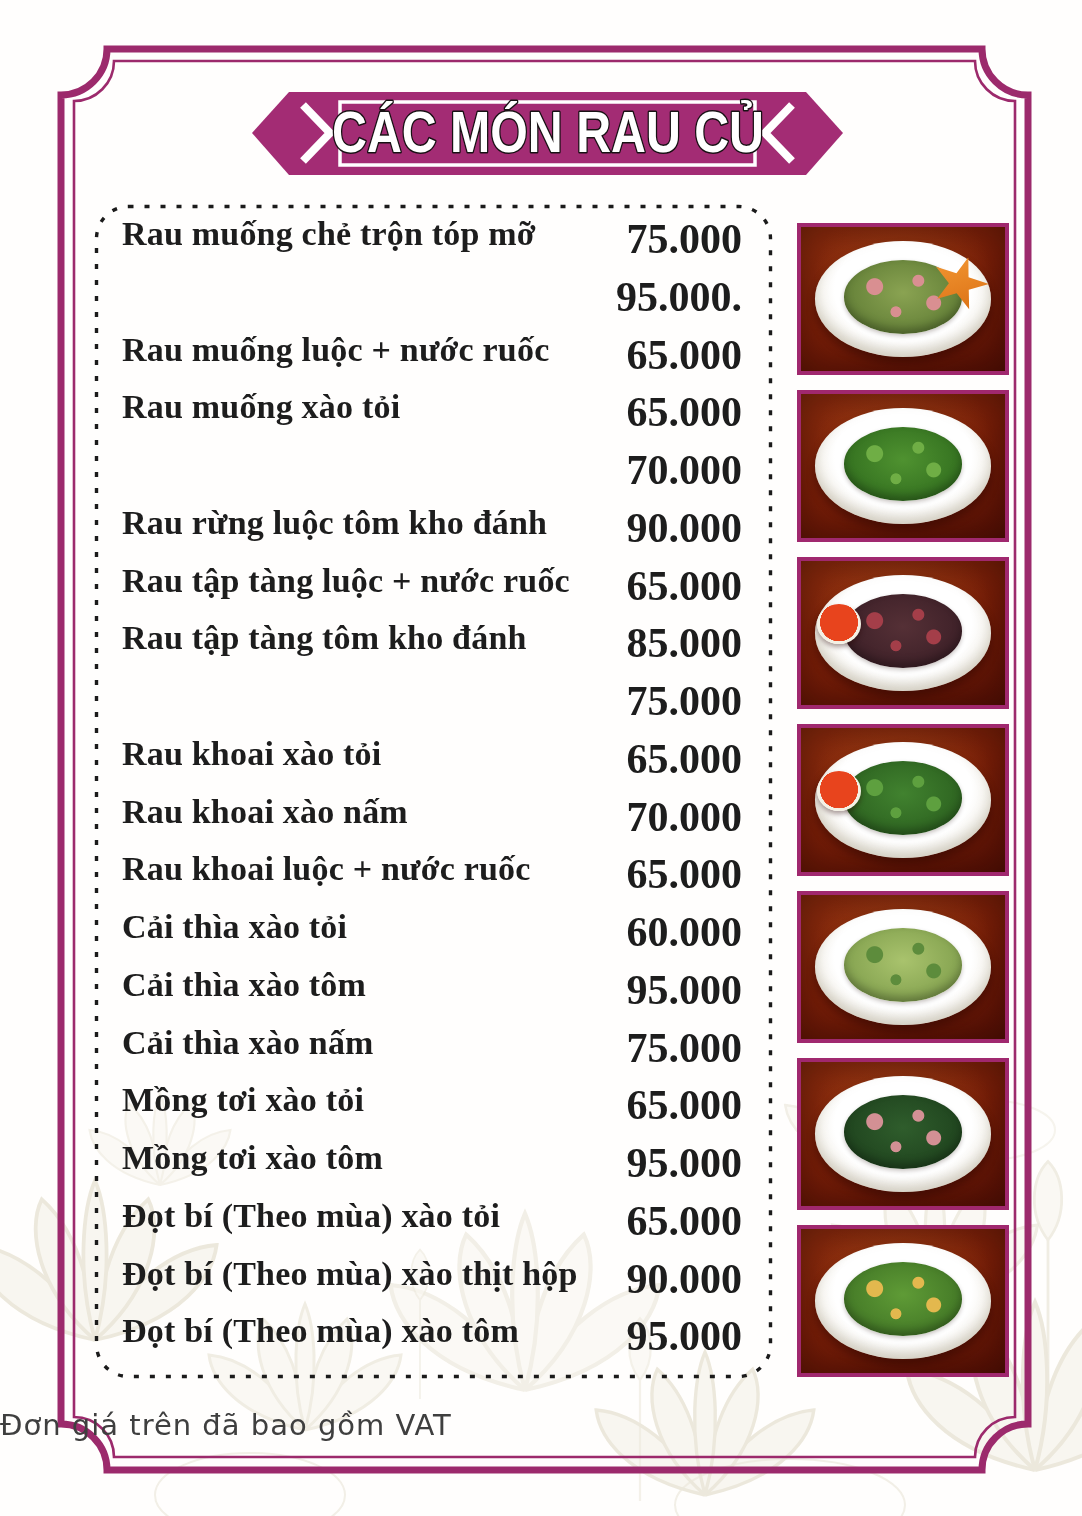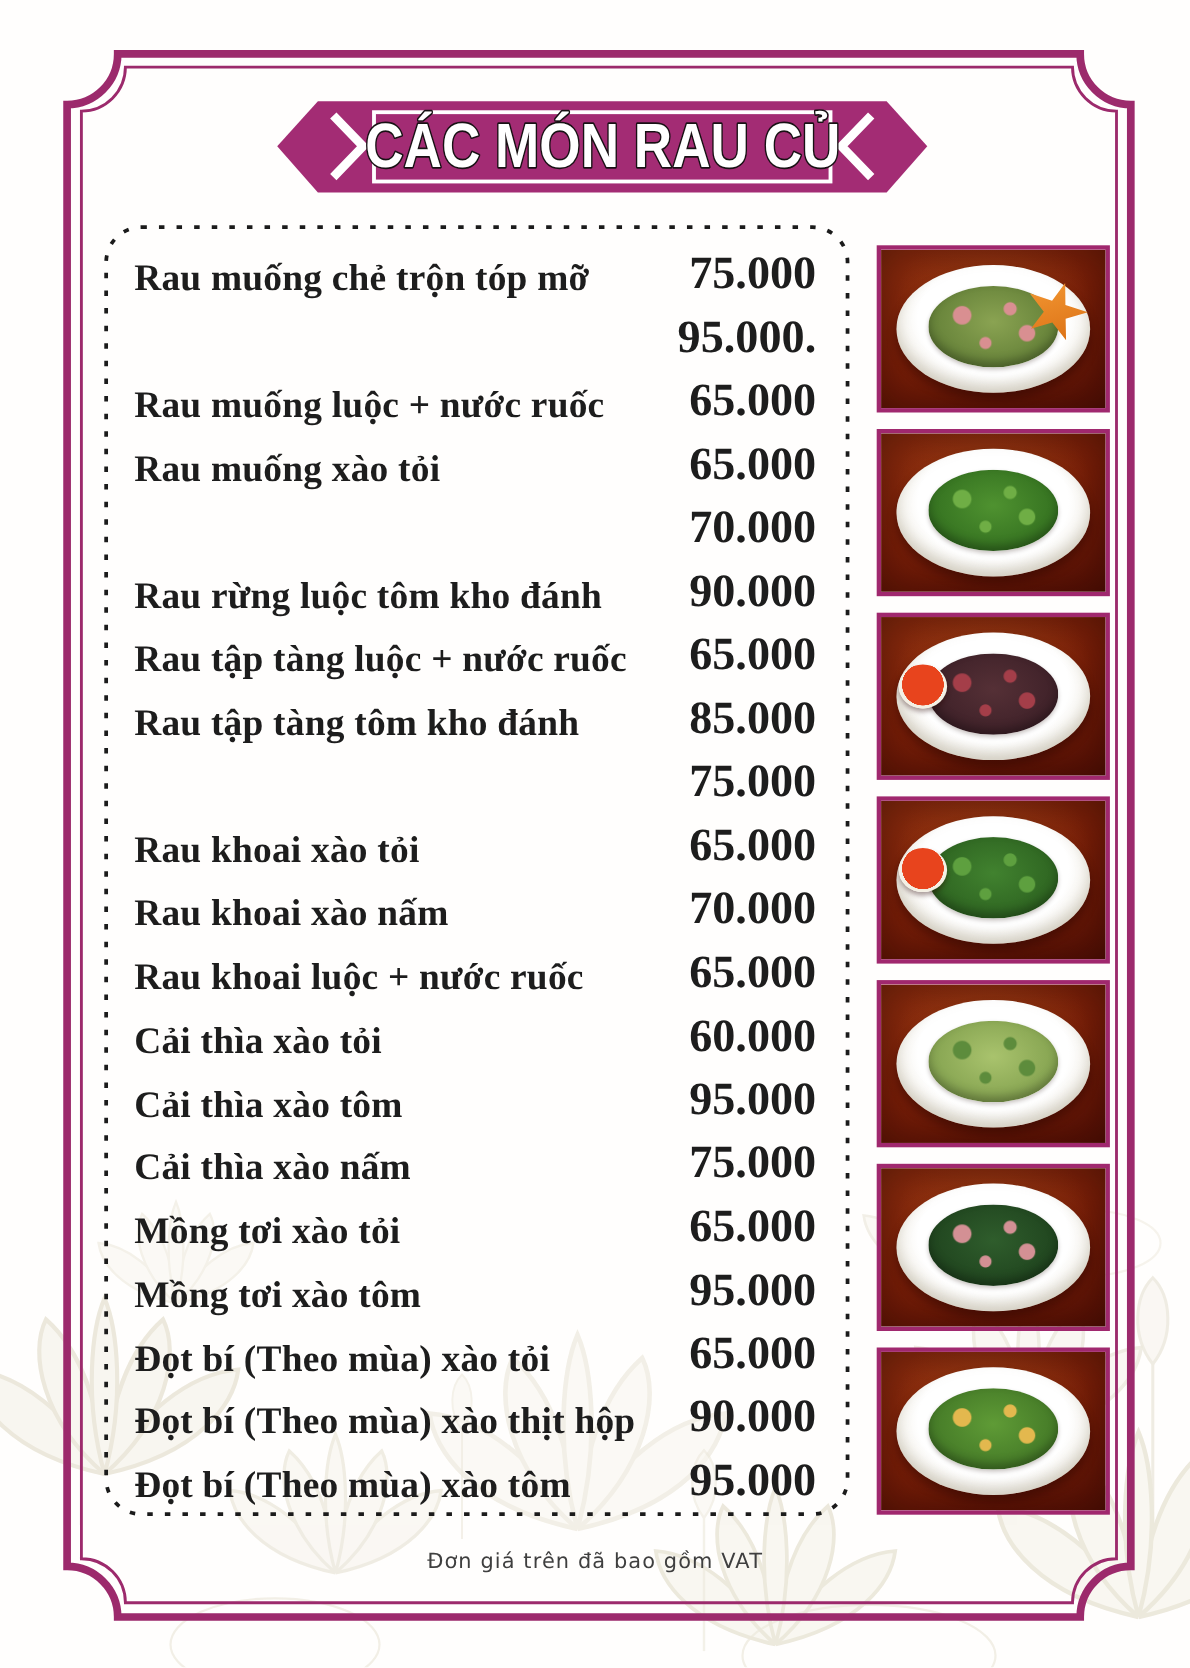--- a/index.html
+++ b/index.html
@@ -13,21 +13,21 @@
   
   #frame-svg{position:absolute;inset:0;z-index:1;pointer-events:none;}
   
   #banner-svg{position:absolute;left:0;top:0;width:1082px;height:210px;z-index:3;}
   
   #menu-list{
     position:absolute;left:95px;top:205px;width:677px;height:1173px;
     box-sizing:border-box;padding:10px 30px 8px 27px;
     display:flex;flex-direction:column;z-index:2;
   }
-  .menu-row{flex:1;display:flex;align-items:flex-end;}
+  .menu-row{flex:1;display:flex;align-items:flex-start;}
   .dish{
     font-family:"Liberation Serif", serif;font-weight:700;
     font-size:34px;color:var(--menu-text,#1d1d1d);letter-spacing:.2px;white-space:nowrap;
   }
   .price{
     margin-left:auto;font-family:"Liberation Serif", serif;font-weight:700;
     font-size:42px;color:var(--menu-text,#1d1d1d);white-space:nowrap;
   }
   
   #photo-column{
@@ -66,23 +66,23 @@
     box-shadow:0 3px 5px rgba(40,5,0,.4);
   }
   .garnish{
     position:absolute;right:8%;top:20%;width:58px;height:54px;
     background:linear-gradient(145deg,#f59b36,#d96d12);
     clip-path:polygon(50% 0%,61% 35%,98% 35%,68% 57%,79% 91%,50% 70%,21% 91%,32% 57%,2% 35%,39% 35%);
     transform:rotate(18deg);
   }
   
   #footer-note{
-    position:absolute;left:0;top:1408px;width:1082px;text-align:center;z-index:2;
+    position:absolute;left:0;top:1408px;width:1082px;z-index:2;
     font-family:"DejaVu Sans","Liberation Sans",sans-serif;
-    font-size:19px;letter-spacing:1px;color:var(--footer-text,#3f3f3f);
+    font-size:29px;letter-spacing:1px;color:var(--footer-text,#3f3f3f);
   }
 </style>
 </head>
 <body>
 
 <svg id="watermark" width="1082" height="1516" viewBox="0 0 1082 1516" opacity="0.55">
   <defs>
     <g id="lotus" fill="#f4f1e7" stroke="#ddd7c2" stroke-width="2">
       <path d="M0 0 C -46 -10 -62 -34 -64 -50 C -40 -48 -16 -28 0 0"></path>
       <path d="M0 0 C 46 -10 62 -34 64 -50 C 40 -48 16 -28 0 0"></path>

